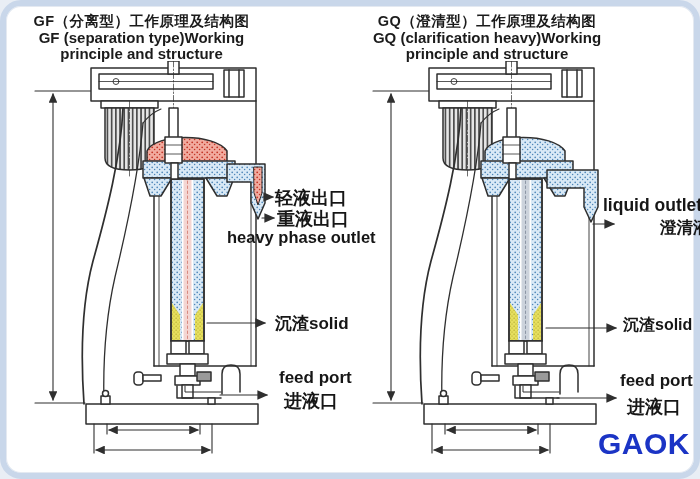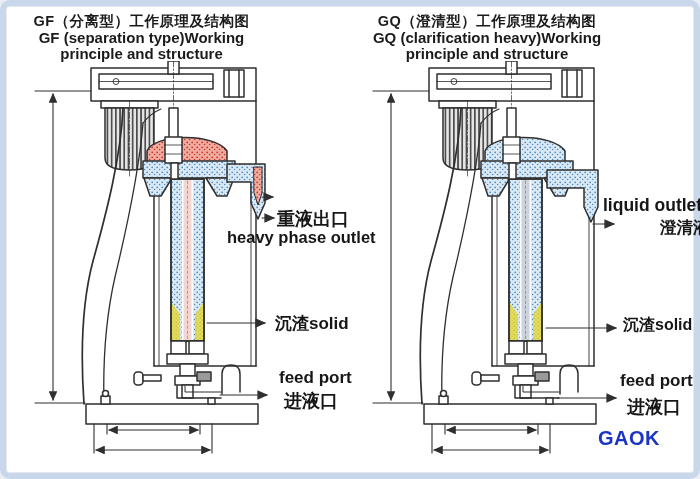--- a/index.html
+++ b/index.html
@@ -3,33 +3,33 @@
 <meta charset="utf-8">
 <style>
   *{box-sizing:border-box;}
   html,body{margin:0;padding:0;}
   body{
     width:700px;height:479px;position:relative;background:#e9eef5;
     font-family:"Liberation Sans","DejaVu Sans",sans-serif;overflow:hidden;
   }
   .frame{
     position:absolute;inset:0;background:#ffffff;
-    border:6px solid #c9d7ea;border-radius:10px;
+    border:6px solid #c9d7ea;border-radius:21px;
     box-shadow:inset 0 0 0 1px #e4e9f1;
   }
   .title{position:absolute;text-align:center;font-weight:700;color:#1b1b1b;}
   .title .zh{font-size:14.5px;letter-spacing:.5px;line-height:1.15;}
   .title .en{font-size:15px;line-height:1.12;}
   .lbl{position:absolute;font-weight:700;color:#161616;white-space:nowrap;z-index:5;}
   .f16{font-size:16px;} .f165{font-size:16.5px;} .f17{font-size:17px;}
   .f175{font-size:17.5px;} .f18{font-size:18px;}
   .svg-host{position:absolute;top:55px;width:265px;height:400px;z-index:1;}
   #gf-host{left:25px;} #gq-host{left:363px;}
   .logo{
-    position:absolute;left:592px;top:421px;font-size:20px;font-weight:700;
+    position:absolute;left:592px;top:421px;font-size:30px;font-weight:700;
     color:#1b34c5;letter-spacing:.5px;z-index:5;
   }
 </style>
 </head>
 <body>
 
 <div class="frame">
 
   <div class="title" style="left:8px;top:7px;width:255px;">
     <div class="zh">GF（分离型）工作原理及结构图</div>
@@ -298,20 +298,21 @@
   </g>
 
   <g stroke-width="1.2">
     <line x1="224" y1="163" x2="245" y2="163" marker-end="url(#gqae)"></line>
        <line x1="177" y1="267" x2="247" y2="267" marker-end="url(#gqae)"></line>
        <line x1="188" y1="337" x2="247" y2="337" marker-end="url(#gqae)"></line>
   </g>
  </g>
 </svg></div>
 
+  <div class="lbl f18" style="left:269px;top:180px;">轻液出口</div>
   <div class="lbl f165" style="left:221px;top:222px;">heavy phase outlet</div>
   <div class="lbl f18" style="left:271px;top:201px;">重液出口</div>
   <div class="lbl f17" style="left:269px;top:306px;">沉渣solid</div>
   <div class="lbl f17" style="left:273px;top:362px;">feed port</div>
   <div class="lbl f18" style="left:278px;top:383px;">进液口</div>
 
   <div class="lbl f175" style="left:597px;top:189px;">liquid outlet</div>
   <div class="lbl f165" style="left:606px;top:211px;margin-left:48px;">澄清液出口</div>
   <div class="lbl f16" style="left:617px;top:309px;">沉渣solid</div>
   <div class="lbl f17" style="left:614px;top:365px;">feed port</div>

